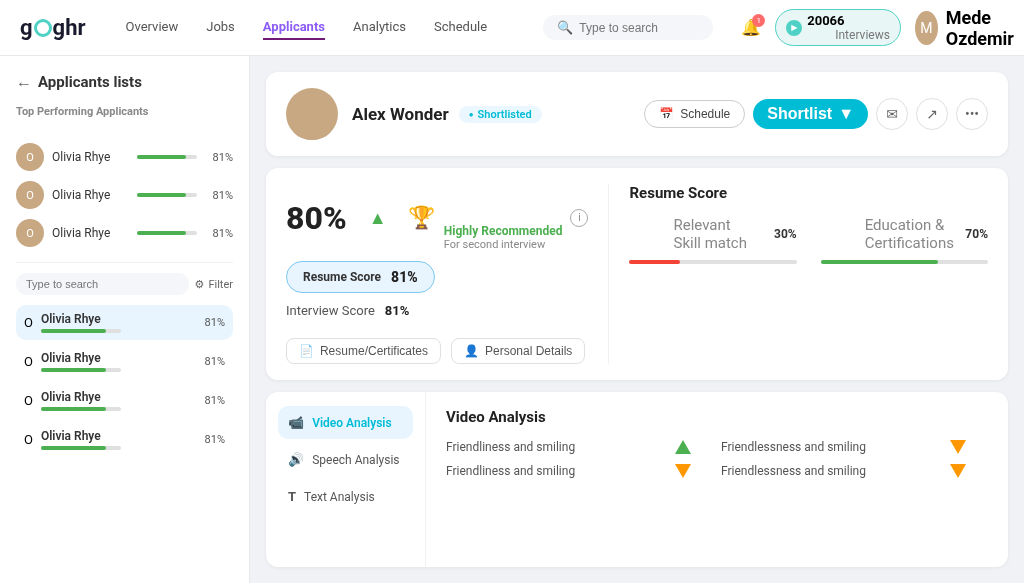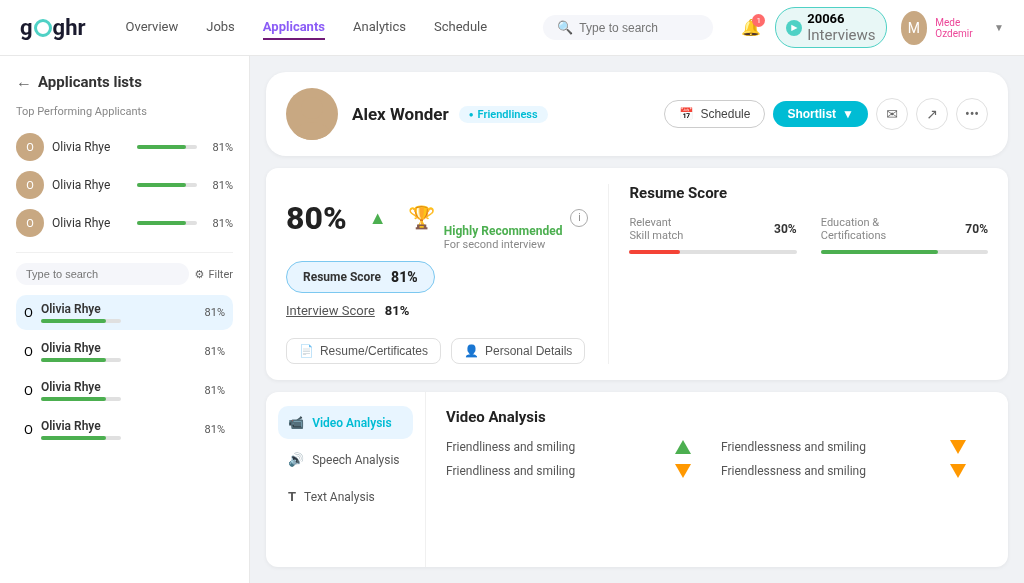--- a/index.html
+++ b/index.html
@@ -105,22 +105,23 @@
       gap: 5px;
       padding: 3px 10px;
       cursor: pointer;
     }
     .interviews-badge .count {
       font-weight: 700;
       font-size: 13px;
       color: #000000;
     }
     .interviews-badge .label {
-      font-size: 15px;
+      font-size: 12px;
       color: #777;
+      margin-left: 28px;
     }
     .interviews-badge .circle-icon {
       width: 16px;
       height: 16px;
       border-radius: 50%;
       background: #4fd1c5;
       display: flex;
       align-items: center;
       justify-content: center;
       font-size: 8px;
@@ -138,23 +139,23 @@
       border-radius: 50%;
       background: #c8a882;
       overflow: hidden;
       display: flex;
       align-items: center;
       justify-content: center;
       font-size: 14px;
       color: #fff;
     }
     .user-name {
-      font-size: 10px;
-      color: #ec4899;
-      font-weight: 400;
+      font-size: 18px;
+      color: #000000;
+      font-weight: 700;
     }
 
     
     .main-layout {
       display: flex;
       height: calc(583px - 56px);
     }
 
     
     .sidebar {
@@ -175,22 +176,22 @@
       margin-bottom: 14px;
       cursor: pointer;
     }
     .sidebar-back .arrow {
       font-size: 16px;
       color: #666;
     }
     .top-performing-label {
       font-size: 11px;
       color: #888;
-      font-weight: 400;
-      margin-bottom: 10px;
+      font-weight: 700;
+      margin-bottom: 20px;
       text-transform: none;
     }
     .applicant-row {
       display: flex;
       align-items: center;
       gap: 8px;
       padding: 5px 0;
       cursor: pointer;
     }
     .applicant-row .avatar-sm {
@@ -301,21 +302,21 @@
       padding: 16px;
       overflow-y: auto;
       display: flex;
       flex-direction: column;
       gap: 12px;
     }
 
     
     .candidate-card {
       background: #fff;
-      border-radius: 20px;
+      border-radius: 12px;
       padding: 16px 20px;
       display: flex;
       align-items: center;
       gap: 14px;
       box-shadow: 0 1px 4px rgba(0,0,0,0.06);
       justify-content: center;
     }
     .candidate-photo {
       width: 52px;
       height: 52px;
@@ -375,21 +376,21 @@
       display: flex;
       align-items: center;
       gap: 6px;
     }
     .shortlist-btn {
       background: #00bcd4;
       color: #fff;
       border: none;
       border-radius: 20px;
       padding: 6px 14px;
-      font-size: 12px;
+      font-size: 16px;
       cursor: pointer;
       display: flex;
       align-items: center;
       gap: 6px;
       font-weight: 600;
     }
     .icon-btn {
       border: 1.5px solid #e0e0e0;
       background: #fff;
       border-radius: 50%;
@@ -467,21 +468,20 @@
       cursor: pointer;
     }
     .interview-score-row {
       display: flex;
       align-items: center;
       gap: 10px;
     }
     .interview-score-row .label {
       font-size: 13px;
       color: #555;
-      text-decoration: underline;
     }
     .interview-score-row .val {
       font-size: 13px;
       font-weight: 700;
       color: #222;
     }
     .score-right {
       flex: 1;
       border-left: 1px solid #f0f0f0;
       padding-left: 20px;
@@ -501,22 +501,23 @@
       flex-direction: column;
       gap: 4px;
       flex: 1;
     }
     .score-metric .metric-header {
       display: flex;
       align-items: center;
       justify-content: space-between;
     }
     .score-metric .metric-label {
-      font-size: 11px;
+      font-size: 15px;
       color: #888;
+      margin-left: 44px;
     }
     .score-metric .metric-val {
       font-size: 12px;
       font-weight: 700;
       color: #333;
     }
     .metric-bar {
       height: 4px;
       border-radius: 2px;
       background: #e0e0e0;
@@ -777,21 +778,21 @@
       <div class="candidate-photo">
         <svg width="52" height="52" viewBox="0 0 52 52">
           <circle cx="26" cy="20" r="11" fill="#c8a882"></circle>
           <ellipse cx="26" cy="46" rx="18" ry="12" fill="#c8a882"></ellipse>
         </svg>
       </div>
       <div class="candidate-info">
         <div class="candidate-name">
           <span>Alex Wonder</span>
           <div class="shortlisted-badge">
-            <span>Friendliness</span>
+            <span>Shortlisted</span>
           </div>
         </div>
       </div>
       <div class="candidate-actions">
         <button class="schedule-btn">
           <span>📅</span>
           <span>Schedule</span>
         </button>
         <button class="shortlist-btn">
           <span>Shortlist</span>

